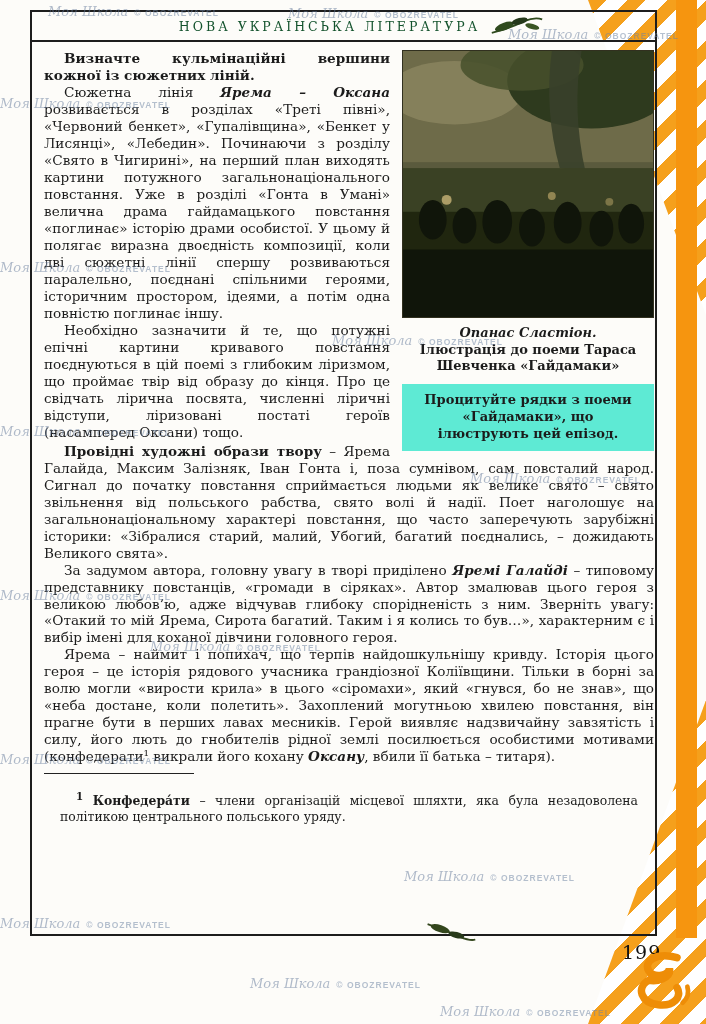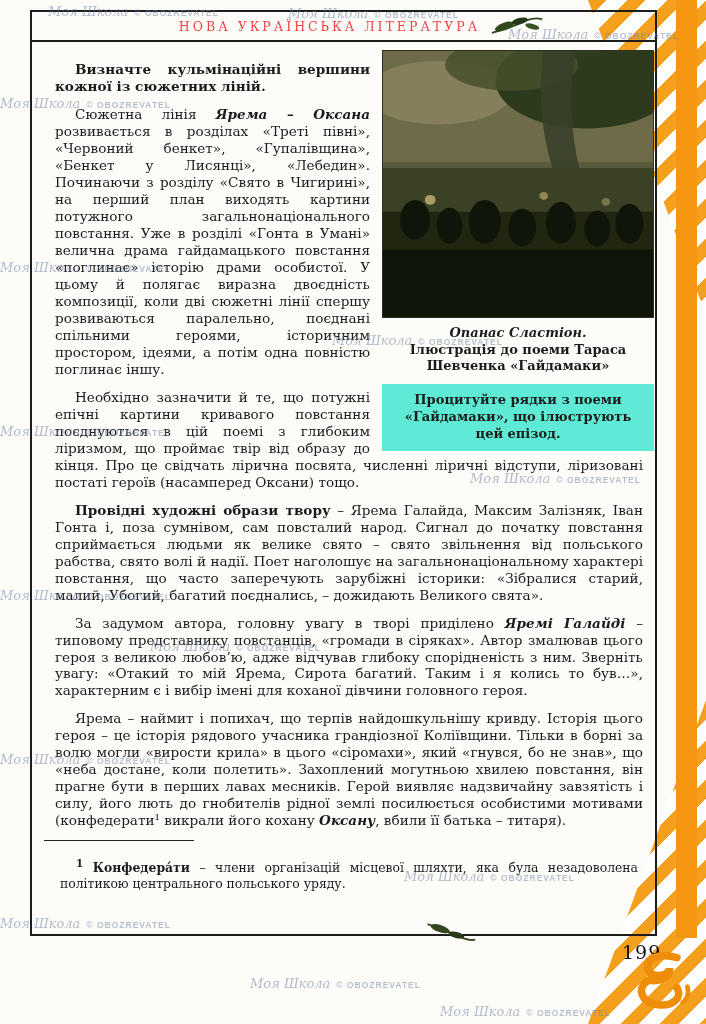--- a/index.html
+++ b/index.html
@@ -13,31 +13,31 @@
   .stripes{
     position:absolute;
     background:repeating-linear-gradient(135deg,#f5a01c 0 13px,#ffffff 13px 28px);
   }
   .stripes.top{left:588px;top:0;width:118px;height:315px;clip-path:polygon(0 0,100% 0,100% 100%);}
   .stripes.bottom{left:588px;top:700px;width:118px;height:324px;clip-path:polygon(100% 0,100% 100%,0 100%);}
   .orange-bar{position:absolute;left:676px;top:0;width:21px;height:938px;background:#f6950f;z-index:1;}
   
   .frame{position:absolute;left:30px;top:10px;width:627px;height:926px;border:2px solid #1d1d1d;box-sizing:border-box;z-index:2;background:transparent;}
   .header-band{position:absolute;left:32px;top:12px;width:623px;height:28px;display:flex;align-items:center;justify-content:center;gap:10px;z-index:3;}
-  .header-title{font-size:12.5px;letter-spacing:3px;color:#ef4444;margin-left:36px;}
+  .header-title{font-size:12.5px;letter-spacing:3px;color:#14532d;margin-left:36px;}
   .header-rule{position:absolute;left:32px;top:40px;width:623px;border-top:2px solid #1d1d1d;z-index:3;}
   
   .content{position:absolute;left:44px;top:50px;width:610px;z-index:2;font-size:13.6px;line-height:1.25;text-align:justify;}
-  .para{margin:11px;text-indent:20px;}
+  .para{margin:0;text-indent:20px;}
   .para.space{margin-top:2px;}
   .bold{font-weight:bold;}
   .b{font-weight:bold;}
   .bi{font-weight:bold;font-style:italic;}
   
-  .figure{float:right;width:272px;margin:0 0 4px 12px;}
+  .figure{float:right;width:252px;margin:0 0 4px 12px;}
   .art{width:100%;height:268px;border:1px solid #31301f;box-sizing:border-box;background:#3b4026;}
   .art svg{display:block;width:100%;height:100%;}
   .fig-caption{text-align:center;padding:7px 8px 4px;font-size:13px;line-height:1.28;}
   .cap-author{display:block;font-weight:bold;font-style:italic;}
   .cap-text{font-weight:bold;margin-top:24px;}
   .task-box{background:#5eead4;margin-top:5px;padding:8px 16px;text-align:center;font-weight:bold;font-size:13px;line-height:1.3;}
   
   .fn-rule{width:150px;border-top:1.5px solid #222;margin:8px 0 3px;}
   .footnote{margin:16px;font-size:12.4px;line-height:1.28;text-indent:16px;text-align:justify;}
   .footnote sup{font-weight:bold;}

